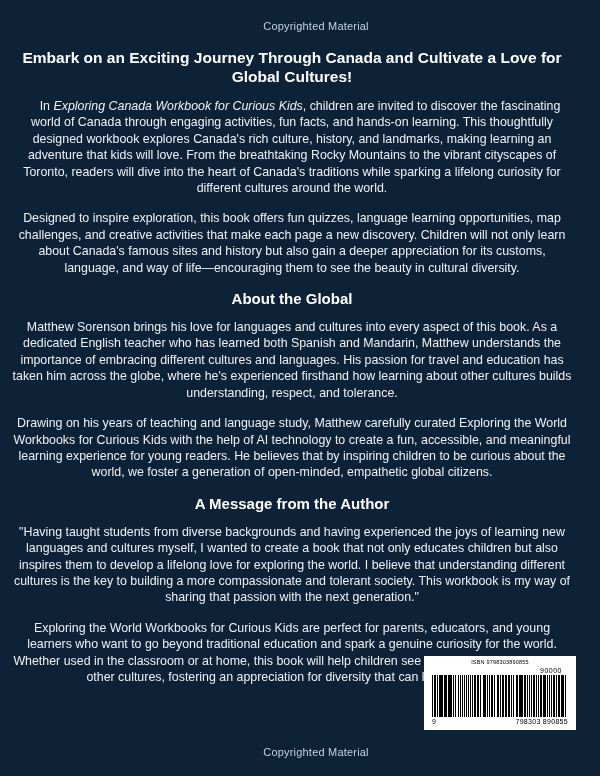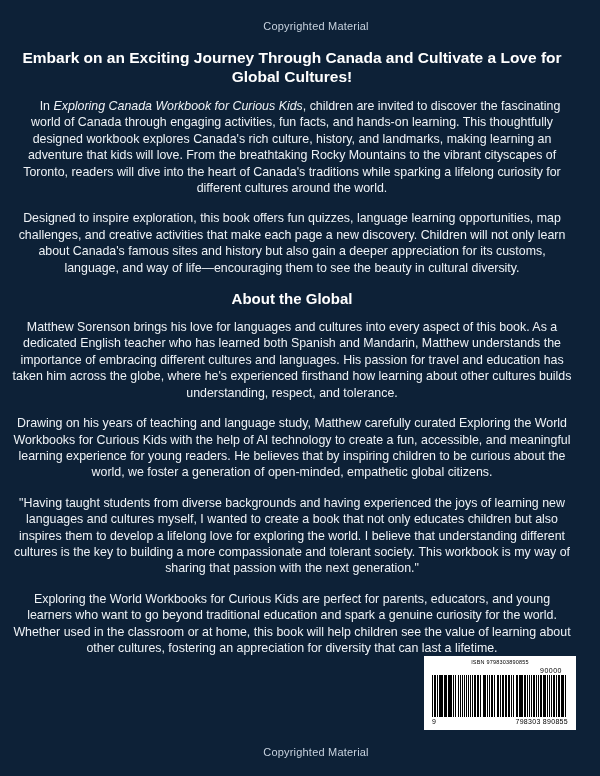--- a/index.html
+++ b/index.html
@@ -130,20 +130,21 @@
     </p>
 
     <p class="body">Designed to inspire exploration, this book offers fun quizzes, language learning opportunities, map challenges, and creative activities that make each page a new discovery. Children will not only learn about Canada's famous sites and history but also gain a deeper appreciation for its customs, language, and way of life—encouraging them to see the beauty in cultural diversity.</p>
 
     <h2 class="section">About the Global</h2>
 
     <p class="body">Matthew Sorenson brings his love for languages and cultures into every aspect of this book. As a dedicated English teacher who has learned both Spanish and Mandarin, Matthew understands the importance of embracing different cultures and languages. His passion for travel and education has taken him across the globe, where he's experienced firsthand how learning about other cultures builds understanding, respect, and tolerance.</p>
 
     <p class="body">Drawing on his years of teaching and language study, Matthew carefully curated Exploring the World Workbooks for Curious Kids with the help of AI technology to create a fun, accessible, and meaningful learning experience for young readers. He believes that by inspiring children to be curious about the world, we foster a generation of open-minded, empathetic global citizens.</p>
 
+    <h2 class="section">A Message from the Author</h2>
 
     <p class="body">"Having taught students from diverse backgrounds and having experienced the joys of learning new languages and cultures myself, I wanted to create a book that not only educates children but also inspires them to develop a lifelong love for exploring the world. I believe that understanding different cultures is the key to building a more compassionate and tolerant society. This workbook is my way of sharing that passion with the next generation."</p>
 
     <p class="body">Exploring the World Workbooks for Curious Kids are perfect for parents, educators, and young learners who want to go beyond traditional education and spark a genuine curiosity for the world. Whether used in the classroom or at home, this book will help children see the value of learning about other cultures, fostering an appreciation for diversity that can last a lifetime.</p>
 
   </div>
 
   <div class="barcode-box">
     <div class="isbn-line">ISBN 9798303890855</div>
     <div class="price-code">90000</div>

